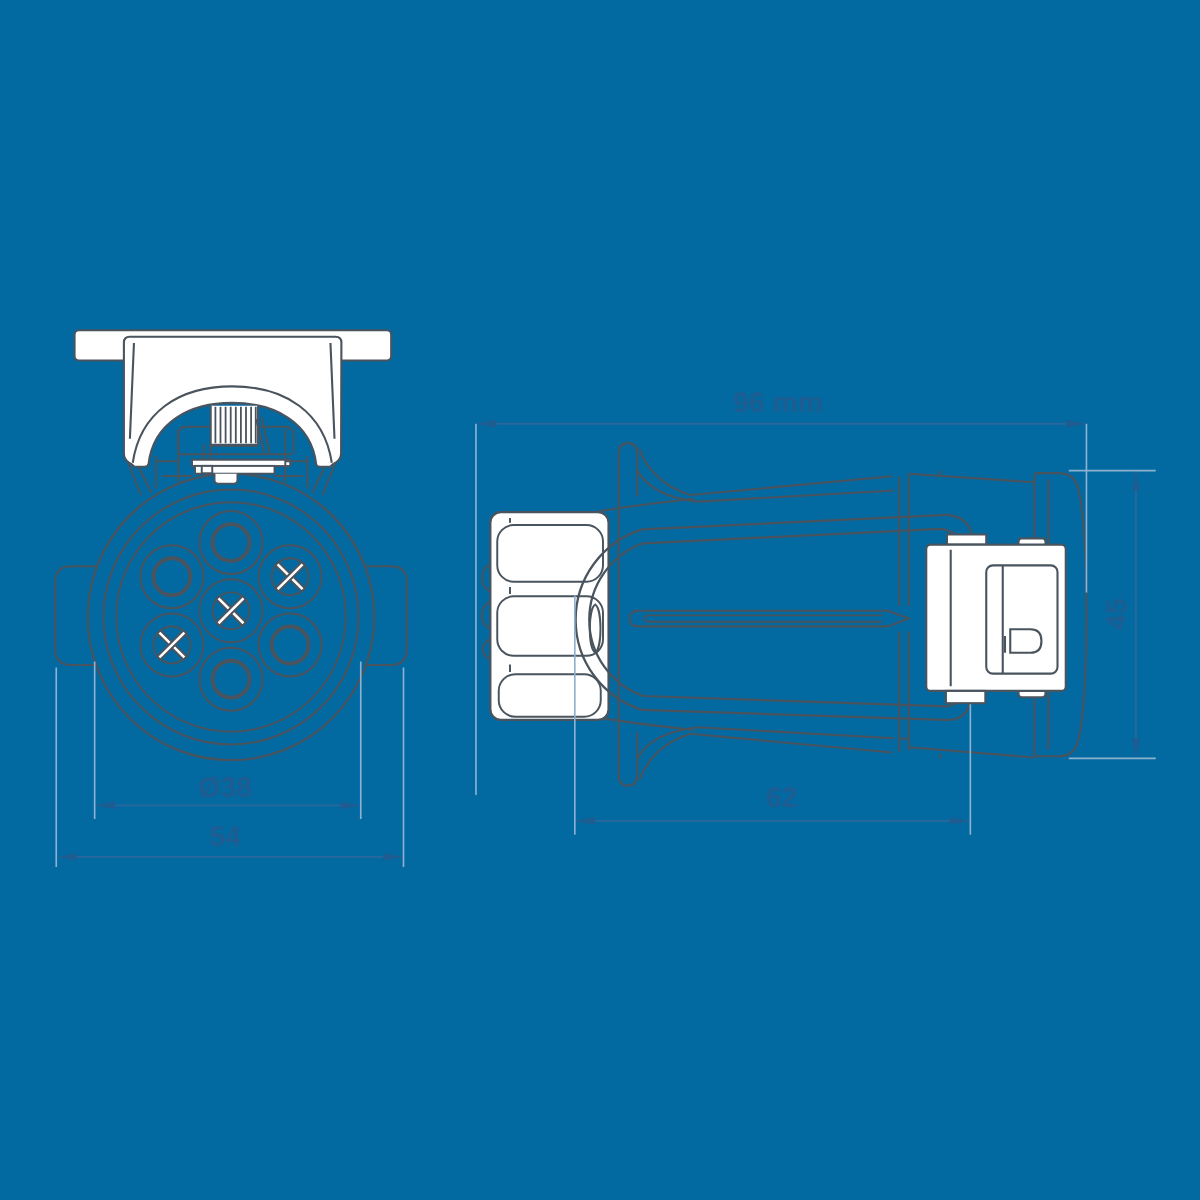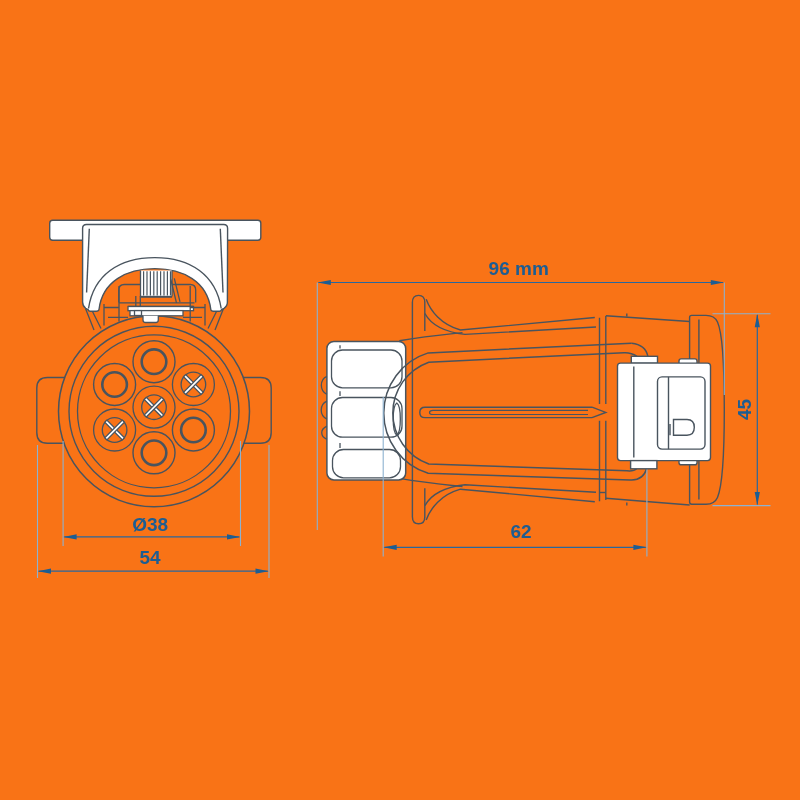--- a/index.html
+++ b/index.html
@@ -1,16 +1,16 @@
 <!DOCTYPE html>
 <html><head>
 <meta charset="utf-8">
 <style>
   html,body{margin:0;padding:0;background:#ffffff;}
-  #page{position:relative;width:800px;height:800px;background:#f97316;overflow:hidden;text-align:right;}
+  #page{position:relative;width:800px;height:800px;background:#0369a1;overflow:hidden;text-align:right;}
   svg{position:absolute;left:0;top:0;}
   text{font-family:"Liberation Sans", sans-serif;font-weight:bold;fill:#1d5d92;}
 </style>
 </head>
 <body>
 <div id="page">
 <svg width="800" height="800" viewBox="0 0 800 800">
   <g id="frontview" fill="none" stroke="#49545e" stroke-width="1.4">
 
     <rect x="49.7" y="220.2" width="211.1" height="20.1" rx="3" fill="#fff"></rect>

